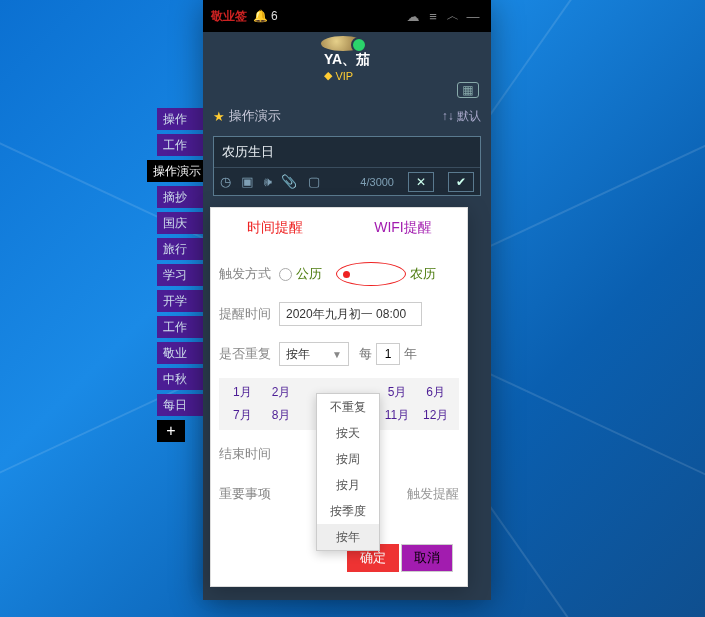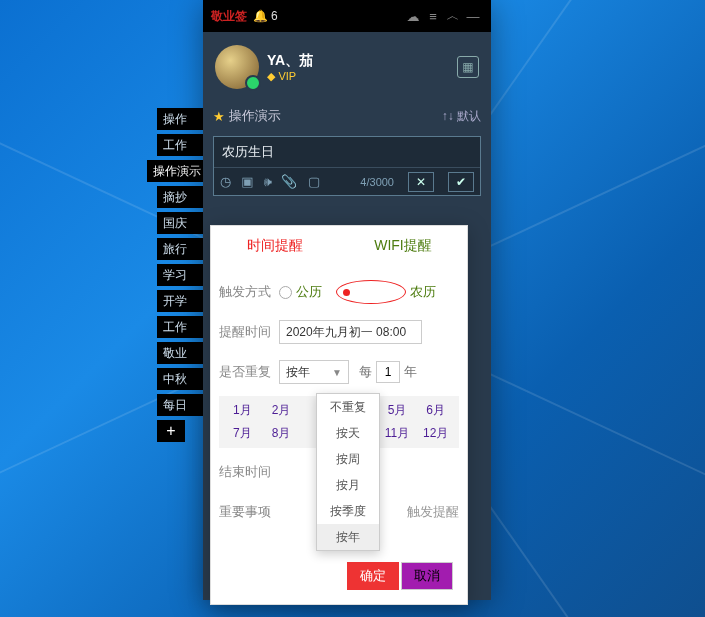--- a/index.html
+++ b/index.html
@@ -20,21 +20,21 @@
     position:absolute; left:203px; top:0; width:288px; height:600px;
     background:#2a3b4d;
     box-shadow:0 4px 30px rgba(0,0,0,0.4);
   }
   .titlebar { height:28px; background:#000; color:#ddd; display:flex; align-items:center; padding:16px 8px; font-size:12px; }
   .titlebar .brand { color:#c22; font-weight:bold; margin-right:6px; }
   .titlebar .notif { display:flex; align-items:center; gap:3px; color:#ddd;}
   .titlebar .spacer { flex:1; }
   .titlebar .ticon { width:20px; text-align:center; color:#888; font-size:13px; }
 
-  .userbar { height:70px; display:flex; align-items:center; padding:4px 12px; color:#fff; }
+  .userbar { height:70px; display:flex; align-items:center; padding:4px 12px; color:#fff;flex-direction:column; }
   .avatar { width:44px; height:44px; border-radius:50%; background:radial-gradient(circle at 35% 35%,#e6d08a,#7a5a2a); margin-right:8px; position:relative;}
   .avatar::after{content:"";position:absolute;right:-2px;bottom:-2px;width:12px;height:12px;border-radius:50%;background:#2bd46b;border:2px solid #2a3b4d;}
   .uname { font-size:14px; font-weight:bold; }
   .vip { color:#ffcc33; font-size:11px; display:flex; align-items:center; gap:3px;}
   .calbtn { margin-left:auto; width:22px; height:22px; border:1px solid #8aa; border-radius:3px; display:flex; align-items:center; justify-content:center; color:#8aa; font-size:12px;}
 
   .category-row { height:28px; display:flex; align-items:center; padding:0 10px; color:#ccd; font-size:13px; }
   .category-row .star{color:#ffcc33;margin-right:4px;}
   .category-row .sort{margin-left:auto;font-size:12px;color:#aac;}
 
@@ -44,31 +44,31 @@
   .note-text { padding:6px 8px; color:#e8eef3; font-size:13px; }
   .note-toolbar { height:28px; display:flex; align-items:center; padding:0 6px; gap:10px; border-top:1px solid #3a4d5e;}
   .note-toolbar .nico { color:#7fa0b5; font-size:13px; }
   .note-toolbar .count { margin-left:auto; color:#7fa0b5; font-size:11px; }
   .note-toolbar .xbtn,.note-toolbar .okbtn{
     width:26px;height:20px;border:1px solid #5a7a8f;display:flex;align-items:center;justify-content:center;color:#cfe;font-size:12px;margin-left:4px;
   }
 
   
   .sidetabs { position:absolute; left:157px; top:108px; display:flex; flex-direction:column; gap:4px; }
-  .stab { background:#000000; color:#d0e0ee; font-size:12px; padding:4px 6px; height:22px; display:flex; align-items:center; width:46px; overflow:hidden; white-space:nowrap;}
+  .stab { background:#4c1d95; color:#d0e0ee; font-size:12px; padding:4px 6px; height:22px; display:flex; align-items:center; width:46px; overflow:hidden; white-space:nowrap;}
   .stab.active { background:#000; color:#fff; width:56px; margin-left:-10px;}
   .stab.add { background:#000; color:#fff; width:28px; justify-content:center; font-size:16px;}
 
   
   .popover {
-    position:absolute; left:210px; top:225px; width:258px; height:380px; background:#fff; border:1px solid #ddd;
+    position:absolute; left:210px; top:207px; width:258px; height:380px; background:#fff; border:1px solid #ddd;
     box-shadow:0 4px 20px rgba(0,0,0,0.25);
   }
   .pop-tabs { height:40px; display:flex; }
-  .pop-tab { flex:1; display:flex; align-items:center; justify-content:center; font-size:14px; color:#4d7c0f; cursor:pointer;}
+  .pop-tab { flex:1; display:flex; align-items:center; justify-content:center; font-size:14px; color:#a21caf; cursor:pointer;}
   .pop-tab.active { color:#e22; }
   .pop-body { padding:6px 8px; font-size:13px; color:#777; }
   .prow { display:flex; align-items:center; height:40px; }
   .plabel { width:60px; color:#888; font-size:13px;}
   .radio { display:inline-flex; align-items:center; gap:4px; margin-right:14px; color:#4d7c0f;}
   .rdot{width:13px;height:13px;border-radius:50%;border:1px solid #aaa;display:inline-flex;align-items:center;justify-content:center;}
   .rdot.sel{border-color:#e22;}
   .rdot.sel::after{content:"";width:7px;height:7px;border-radius:50%;background:#e22;}
   .txtfield{border:1px solid #ccc;height:24px;padding:0 6px;font-size:12px;color:#333;}
   .sel{border:1px solid #ccc;height:24px;width:70px;padding:0 6px;font-size:12px;color:#333;display:flex;align-items:center;justify-content:space-between;}

